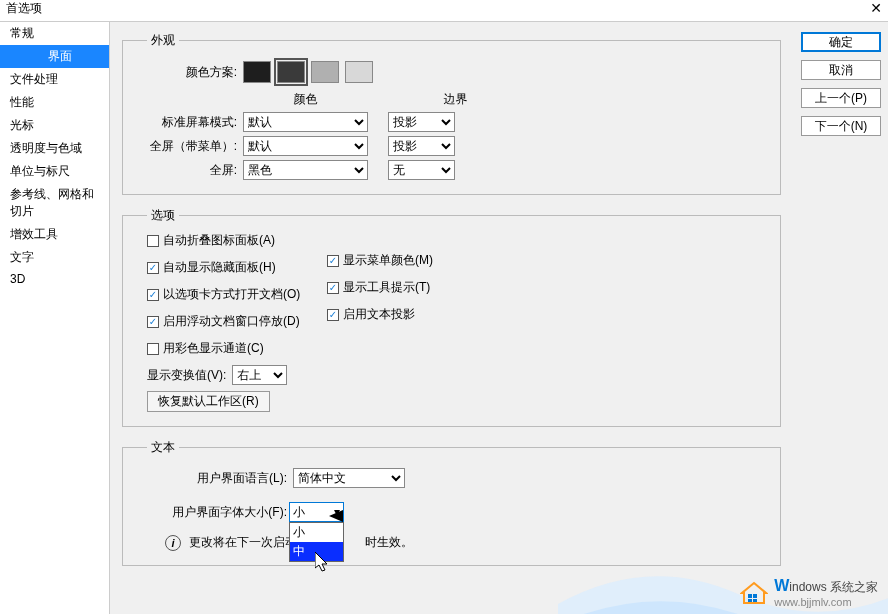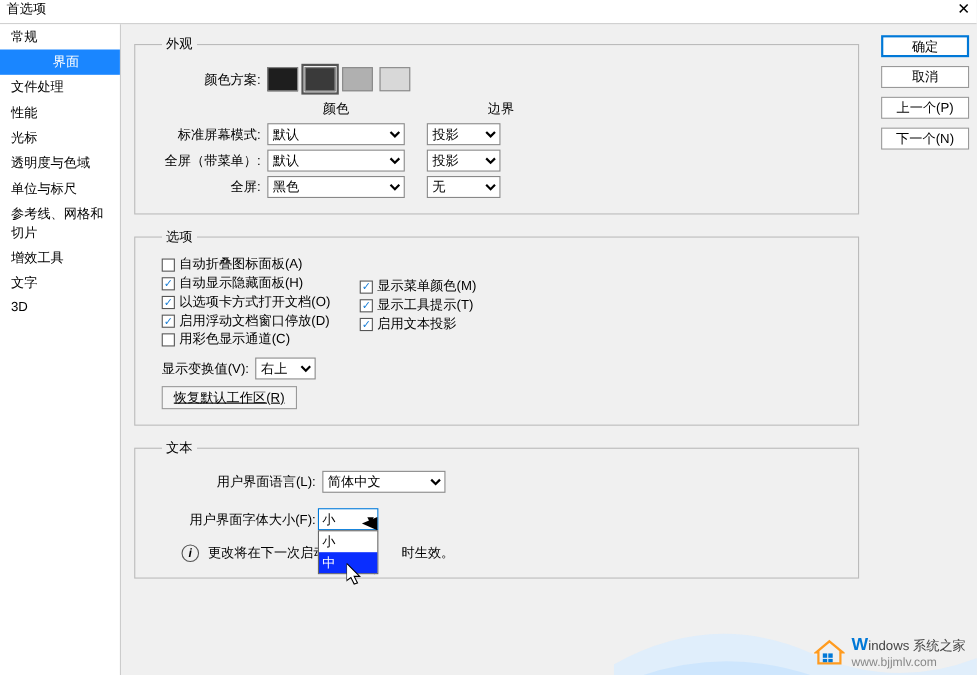--- a/index.html
+++ b/index.html
@@ -19,25 +19,25 @@
 .row { display: flex; align-items: center; margin: 4px 0; }
 .label-col { width: 90px; text-align: right; margin-right: 6px; }
 .swatches { display: flex; gap: 6px; }
 .swatch { width: 28px; height: 22px; border: 1px solid #888; cursor: pointer; }
 .swatch.sel { outline: 2px solid #555; outline-offset: 1px; }
 select { height: 20px; border: 1px solid #888; background: #fff; }
 select.wide { width: 125px; }
 select.med { width: 67px; }
 select.sm { width: 55px; }
 .chkgrid { display: flex; flex-wrap: wrap; }
-.chkcol { display: flex; flex-direction: column; gap: 0; }
+.chkcol { display: flex; flex-direction: column; gap: 10px; }
 .chkcol:first-child { width: 180px; }
 .chk { display: flex; align-items: center; gap: 4px; }
 .cb { width: 12px; height: 12px; border: 1px solid #555; display: inline-flex; align-items: center; justify-content: center; font-size: 10px; color: #1b7fd6; background: #fff; }
-.btn { height: 21px; padding: 0 10px; border: 1px solid #999; background: #f5f5f5; cursor: pointer; text-decoration: underline; }
+.btn { height: 21px; padding: 0 10px; border: 1px solid #999; background: #f5f5f5; cursor: pointer; }
 .combo-open { position: relative; display: inline-block; }
 .combo-box { width: 55px; height: 20px; border: 1px solid #0078d7; background: #fff; display: flex; align-items: center; justify-content: space-between; padding: 0 3px; }
 .combo-list { position: absolute; top: 20px; left: 0; width: 55px; border: 1px solid #666; background: #fff; z-index: 10; }
 .combo-item { padding: 1px 3px; cursor: pointer; }
 .combo-item.hi { background: #0a2eff; color: #fff; }
 .info-icon { width: 16px; height: 16px; border: 1.5px solid #555; border-radius: 50%; display: inline-flex; align-items: center; justify-content: center; font-style: italic; font-weight: bold; font-size: 11px; margin-right: 8px; }
 .arrow { position: absolute; pointer-events: none; }
 .cursor { position: absolute; z-index: 20; pointer-events: none; }
 .watermark { position: absolute; right: 10px; bottom: 6px; display: flex; align-items: center; gap: 6px; }
 .wm-icon { width: 28px; height: 24px; }

